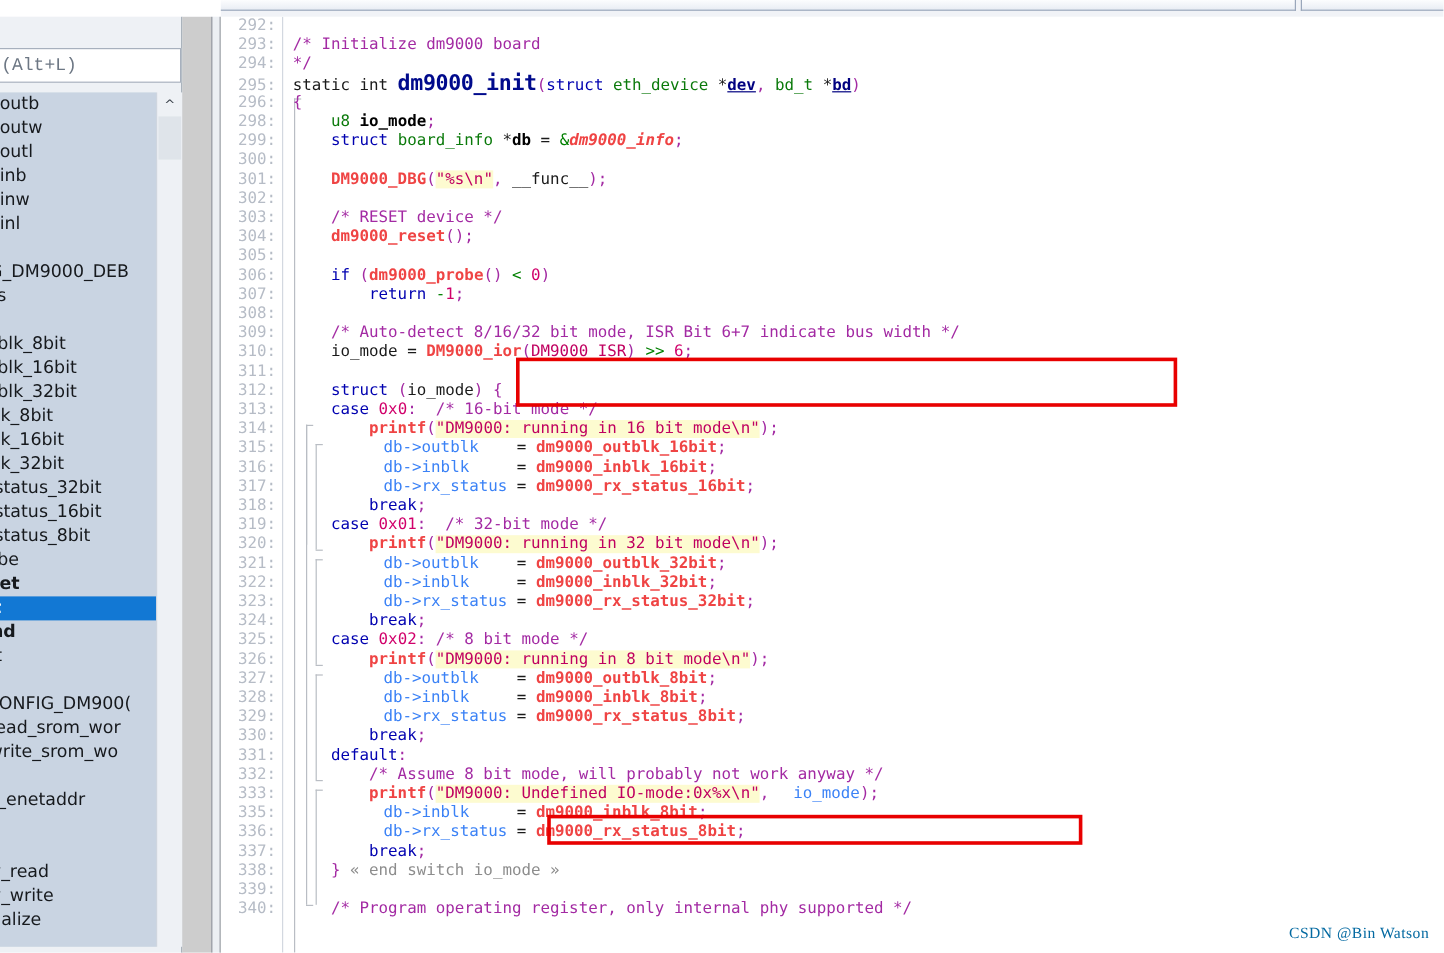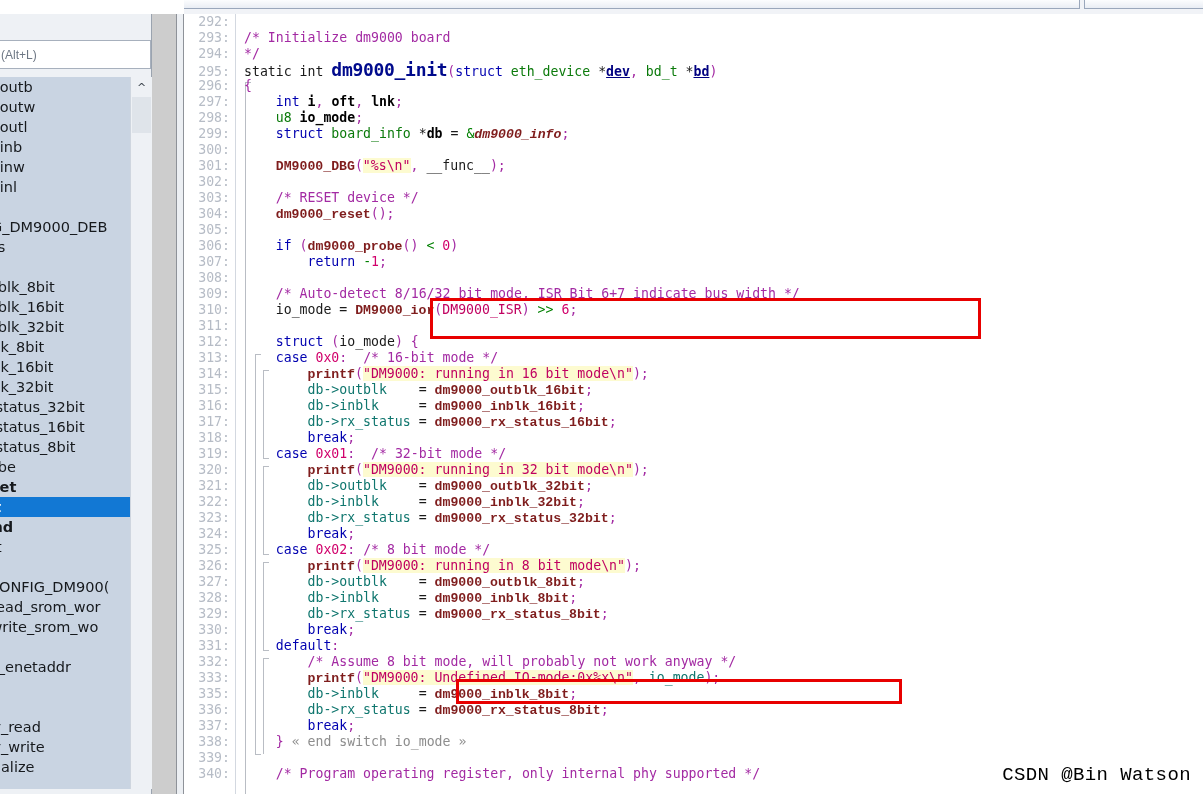--- a/index.html
+++ b/index.html
@@ -51,22 +51,22 @@
     padding: 0;
   }
   .search-box {
     position: absolute; left: -4px; top: 0; width: 155px; height: 29px;
     background: #ffffff;
     border: 1px solid #a7b0bd;
     display: flex; align-items: center;
     padding-left: 4px;
   }
   .search-box .ph {
-    font-family: Liberation Sans, sans-serif;
-    font-size: 12px;
+    font-family: Liberation Mono, monospace;
+    font-size: 15px;
     color: #6d7784;
     white-space: nowrap;
   }
 
   .symlist {
     position: absolute; left: 0; top: 63px; width: 130px; height: 712px;
     background: #c9d4e2;
     overflow: hidden;
   }
   .symlist-inner {
@@ -153,31 +153,31 @@
   }
   .code {
     display: inline-block;
     padding-left: 10px;
   }
 
   
   .cmt   { color: #a32aa3; }
   .kw    { color: #0000b0; font-weight: normal; }
   .typ   { color: #0b7a0b; }
-  .fn    { color: #7f1d1d; font-weight: bold; font-family: Liberation Mono, monospace; }
+  .fn    { color: #ef4444; font-weight: bold; }
   .fnbig { color: #000a8c; font-weight: bold; font-size: 18px; letter-spacing: -0.3px; }
   .var   { color: #000000; font-weight: bold; }
   .varu  { color: #000080; font-weight: bold; text-decoration: underline; }
   .num   { color: #d1006b; }
   .str   { color: #c00060; background: #fdfbd0; }
   .punct { color: #a32aa3; }
   .op    { color: #008000; }
   .mac   { color: #c00060; }
   .plain { color: #1a1a1a; }
-  .member{ color: #0f766e; }
+  .member{ color: #3b82f6; margin-left: 12px; }
   .fold-txt { color: #8d8d8d; }
 
   
   .foldbar {
     position: absolute; left: 57px; top: 0; width: 10px; height: 780px;
   }
   .fold-v {
     position: absolute; left: 4px; width: 1px; background: #b9bdc4;
   }
   .fold-t {
@@ -187,23 +187,23 @@
   
   .redbox {
     position: absolute;
     border: 3px solid #e80000;
     pointer-events: none;
   }
 
   
   .watermark {
     position: absolute; right: 12px; bottom: 8px;
-    font-family: Liberation Mono, monospace;
-    font-size: 19px;
-    color: #000000;
+    font-family: Liberation Serif, serif;
+    font-size: 13px;
+    color: #0369a1;
     letter-spacing: 0.4px;
   }
 
   .white-gap {
     position: absolute; left: 0; top: 0; width: 184px; height: 14px;
     background: #ffffff;
   }
 </style>
 </head>
 <body>
@@ -297,21 +297,20 @@
       <div class="fold-t" style="top:740px; left:14px; width:6px;"></div>
       <div class="fold-v" style="top:340px; left:14px; height:400px;"></div>
     </div>
 
     <div class="code-area" id="code-area">
         <div class="line"><span class="lineno">292:</span><span class="code"></span></div>
         <div class="line"><span class="lineno">293:</span><span class="code"><span class="cmt">/* Initialize dm9000 board</span></span></div>
         <div class="line"><span class="lineno">294:</span><span class="code"><span class="cmt">*/</span></span></div>
         <div class="line"><span class="lineno">295:</span><span class="code"><span class="plain">static int </span><span class="fnbig">dm9000_init</span><span class="punct">(</span><span class="kw">struct</span><span class="plain"> </span><span class="typ">eth_device</span><span class="plain"> *</span><span class="varu">dev</span><span class="punct">,</span><span class="plain"> </span><span class="typ">bd_t</span><span class="plain"> *</span><span class="varu">bd</span><span class="punct">)</span></span></div>
         <div class="line"><span class="lineno">296:</span><span class="code"><span class="punct">{</span></span></div>
-        <div class="line"><span class="lineno">297:</span><span class="code">    <span class="kw">int</span><span class="plain"> </span><span class="var">i</span><span class="punct">,</span><span class="plain"> </span><span class="var">oft</span><span class="punct">,</span><span class="plain"> </span><span class="var">lnk</span><span class="punct">;</span></span></div>
         <div class="line"><span class="lineno">298:</span><span class="code">    <span class="typ">u8</span><span class="plain"> </span><span class="var">io_mode</span><span class="punct">;</span></span></div>
         <div class="line"><span class="lineno">299:</span><span class="code">    <span class="kw">struct</span><span class="plain"> </span><span class="typ">board_info</span><span class="plain"> *</span><span class="var">db</span><span class="plain"> = </span><span class="op">&amp;</span><span class="fn"><i>dm9000_info</i></span><span class="punct">;</span></span></div>
         <div class="line"><span class="lineno">300:</span><span class="code"></span></div>
         <div class="line"><span class="lineno">301:</span><span class="code">    <span class="fn">DM9000_DBG</span><span class="punct">(</span><span class="str">"%s\n"</span><span class="punct">,</span><span class="plain"> __func__</span><span class="punct">);</span></span></div>
         <div class="line"><span class="lineno">302:</span><span class="code"></span></div>
         <div class="line"><span class="lineno">303:</span><span class="code">    <span class="cmt">/* RESET device */</span></span></div>
         <div class="line"><span class="lineno">304:</span><span class="code">    <span class="fn">dm9000_reset</span><span class="punct">();</span></span></div>
         <div class="line"><span class="lineno">305:</span><span class="code"></span></div>
         <div class="line"><span class="lineno">306:</span><span class="code">    <span class="kw">if</span><span class="plain"> </span><span class="punct">(</span><span class="fn">dm9000_probe</span><span class="punct">()</span><span class="plain"> </span><span class="op">&lt;</span><span class="plain"> </span><span class="num">0</span><span class="punct">)</span></span></div>
         <div class="line"><span class="lineno">307:</span><span class="code">        <span class="kw">return</span><span class="plain"> </span><span class="op">-</span><span class="num">1</span><span class="punct">;</span></span></div>

